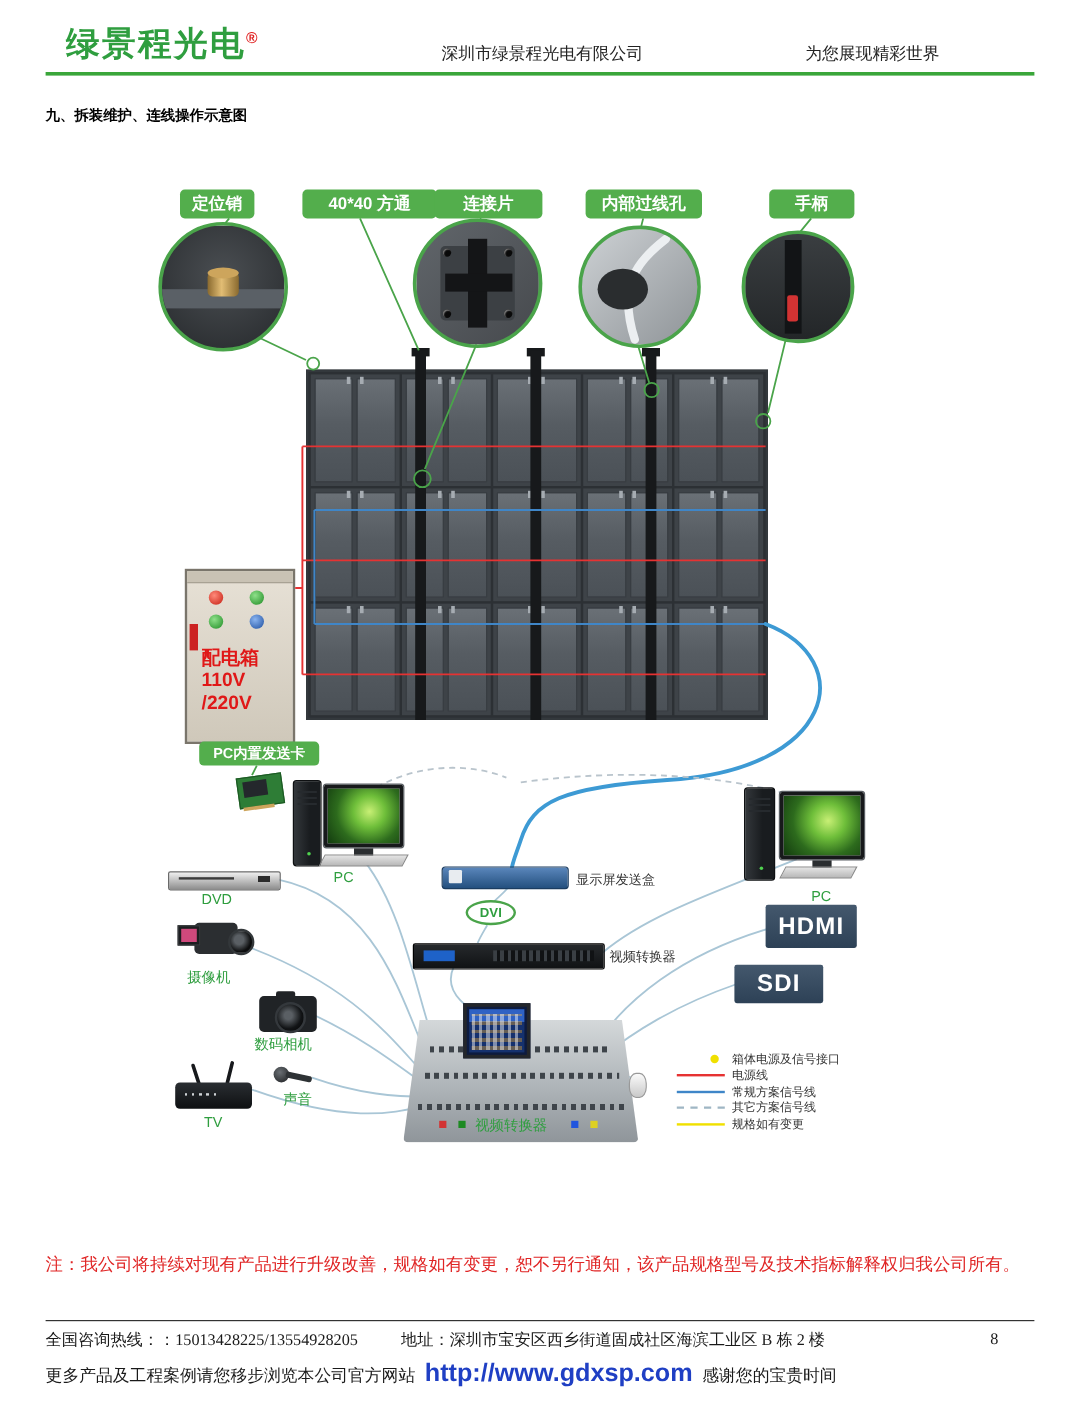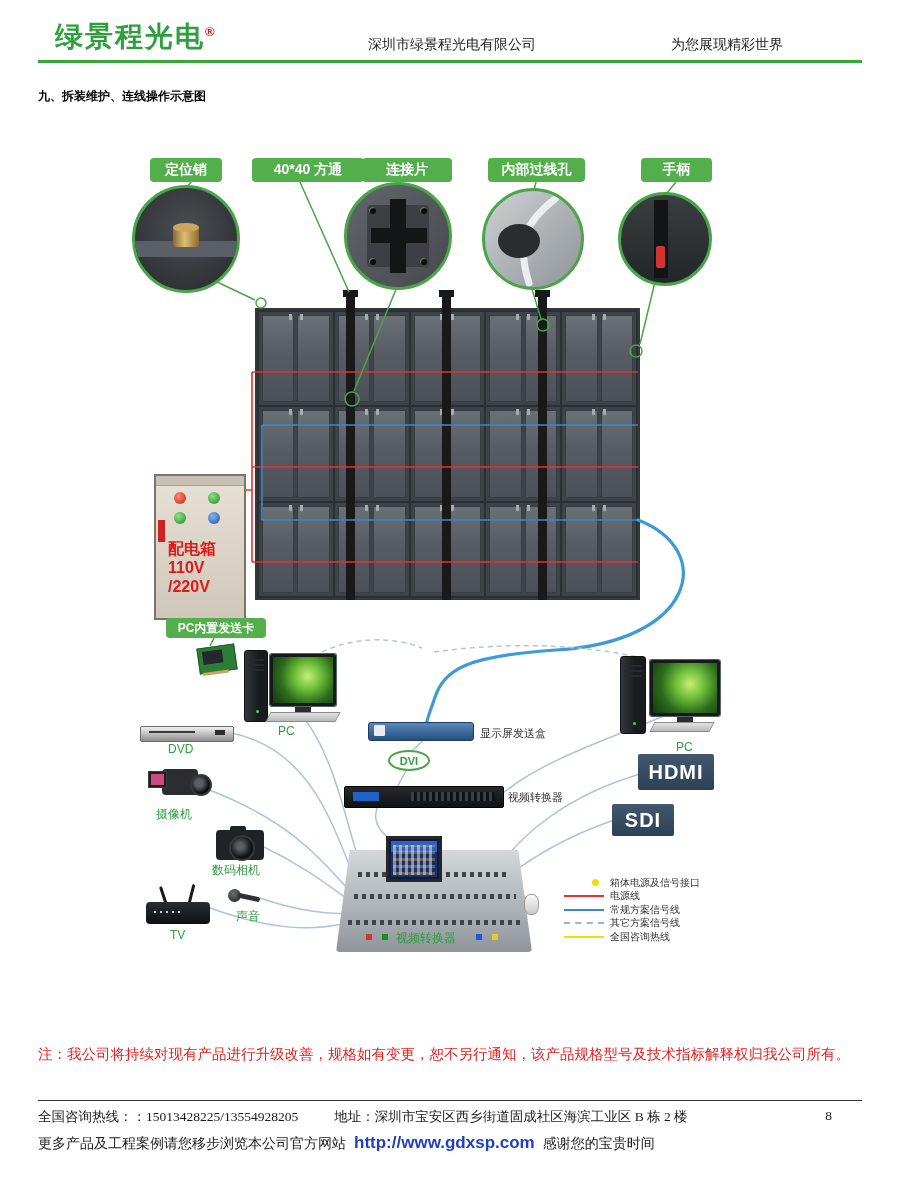--- a/index.html
+++ b/index.html
@@ -160,21 +160,21 @@
   .lt{font-size:10px;color:#333;white-space:nowrap;}
 
   
   .note{position:absolute;left:38px;top:1042px;width:824px;margin:0;font-size:14.5px;line-height:1.75;color:#e02525;}
   .footer{position:absolute;left:38px;top:1100px;width:824px;border-top:1px solid #333;padding-top:7px;
         font-size:13.5px;color:#1a1a1a;}
   .f1{position:relative;display:flex;align-items:baseline;}
   .f1 .addr{margin-left:36px;}
   .pagenum{position:absolute;right:30px;top:0;}
   .f2{margin-top:7px;display:flex;align-items:baseline;gap:8px;font-size:14px;}
-  .url{color:#1f3fc4;font-size:17px;font-weight:bold;font-family:"Liberation Sans",sans-serif;text-decoration:none;cursor:pointer;}
+  .url{color:#1f3fc4;font-size:21px;font-weight:bold;font-family:"Liberation Sans",sans-serif;text-decoration:none;cursor:pointer;}
 </style>
 </head>
 <body>
 
 <div class="page">
 
   <div class="logo">
     <span>绿景程光电</span><sup>®</sup>
   </div>
   <div class="company">深圳市绿景程光电有限公司</div>
@@ -302,21 +302,21 @@
       <path d="M424 739 C 420 744, 416 747, 412 751"></path>
       <path d="M406 771 C 402 778, 400 781, 398 786"></path>
       <path d="M512 900 C 518 896, 522 896, 526 898"></path>
     </g>
     <g stroke="#b9c4cc" stroke-width="1.5" fill="none" stroke-dasharray="5 4">
       <path d="M434 652 C 520 640, 600 646, 658 662"></path>
       <path d="M314 656 C 350 636, 392 636, 422 648"></path>
     </g>
   </svg>
 
-  <div class="callout" style="left:150px;width:72px;">定位销</div>
+  <div class="callout" style="left:150px;width:62px;">定位销</div>
   <div class="callout" style="left:252px;width:112px;">40*40 方通</div>
   <div class="callout" style="left:362px;width:90px;">连接片</div>
   <div class="callout" style="left:488px;width:97px;">内部过线孔</div>
   <div class="callout" style="left:641px;width:71px;">手柄</div>
 
   <div class="photo-circle pc1">
     <div class="shelf"></div>
     <div class="pin"></div>
   </div>
   <div class="photo-circle pc2">
@@ -378,21 +378,21 @@
 
   <div class="sendbox"></div>
   <div class="dev-label dark" style="left:480px;top:726px;">显示屏发送盒</div>
 
   <div class="dvi-oval">DVI</div>
 
   <div class="processor"></div>
   <div class="dev-label dark" style="left:508px;top:790px;">视频转换器</div>
 
   <div class="sigbox" style="left:638px;top:754px;width:76px;height:36px;">HDMI</div>
-  <div class="sigbox" style="left:612px;top:804px;width:62px;height:32px;">SDI</div>
+  <div class="sigbox" style="left:612px;top:804px;width:74px;height:32px;">SDI</div>
 
   <div class="tower" style="left:620px;top:656px;width:24px;height:76px;"></div>
   <div class="monitor" style="left:650px;top:660px;width:64px;height:50px;"></div>
   <div class="keyboard" style="left:652px;top:722px;width:58px;height:8px;"></div>
   <div class="dev-label" style="left:676px;top:740px;">PC</div>
 
   <div class="console"></div>
   <div class="console-screen"></div>
   <div class="mouse"></div>
   <div class="dev-label" style="left:396px;top:930px;">视频转换器</div>
@@ -409,21 +409,21 @@
     <div class="lr">
       <span class="sw sw-line" style="border-color: rgb(63, 134, 200);"></span>
       <span class="lt">常规方案信号线</span>
     </div>
     <div class="lr">
       <span class="sw sw-dash" style="border-color: rgb(159, 182, 196);"></span>
       <span class="lt">其它方案信号线</span>
     </div>
     <div class="lr">
       <span class="sw sw-line" style="border-color: rgb(240, 224, 0);"></span>
-      <span class="lt">全国咨询热线</span>
+      <span class="lt">规格如有变更</span>
     </div>
   </div>
 
   <p class="note">注：我公司将持续对现有产品进行升级改善，规格如有变更，恕不另行通知，该产品规格型号及技术指标解释权归我公司所有。</p>
 
   <div class="footer">
     <div class="f1">
       <span>全国咨询热线：：15013428225/13554928205</span>
       <span class="addr">地址：深圳市宝安区西乡街道固成社区海滨工业区 B 栋 2 楼</span>
       <span class="pagenum">8</span>

